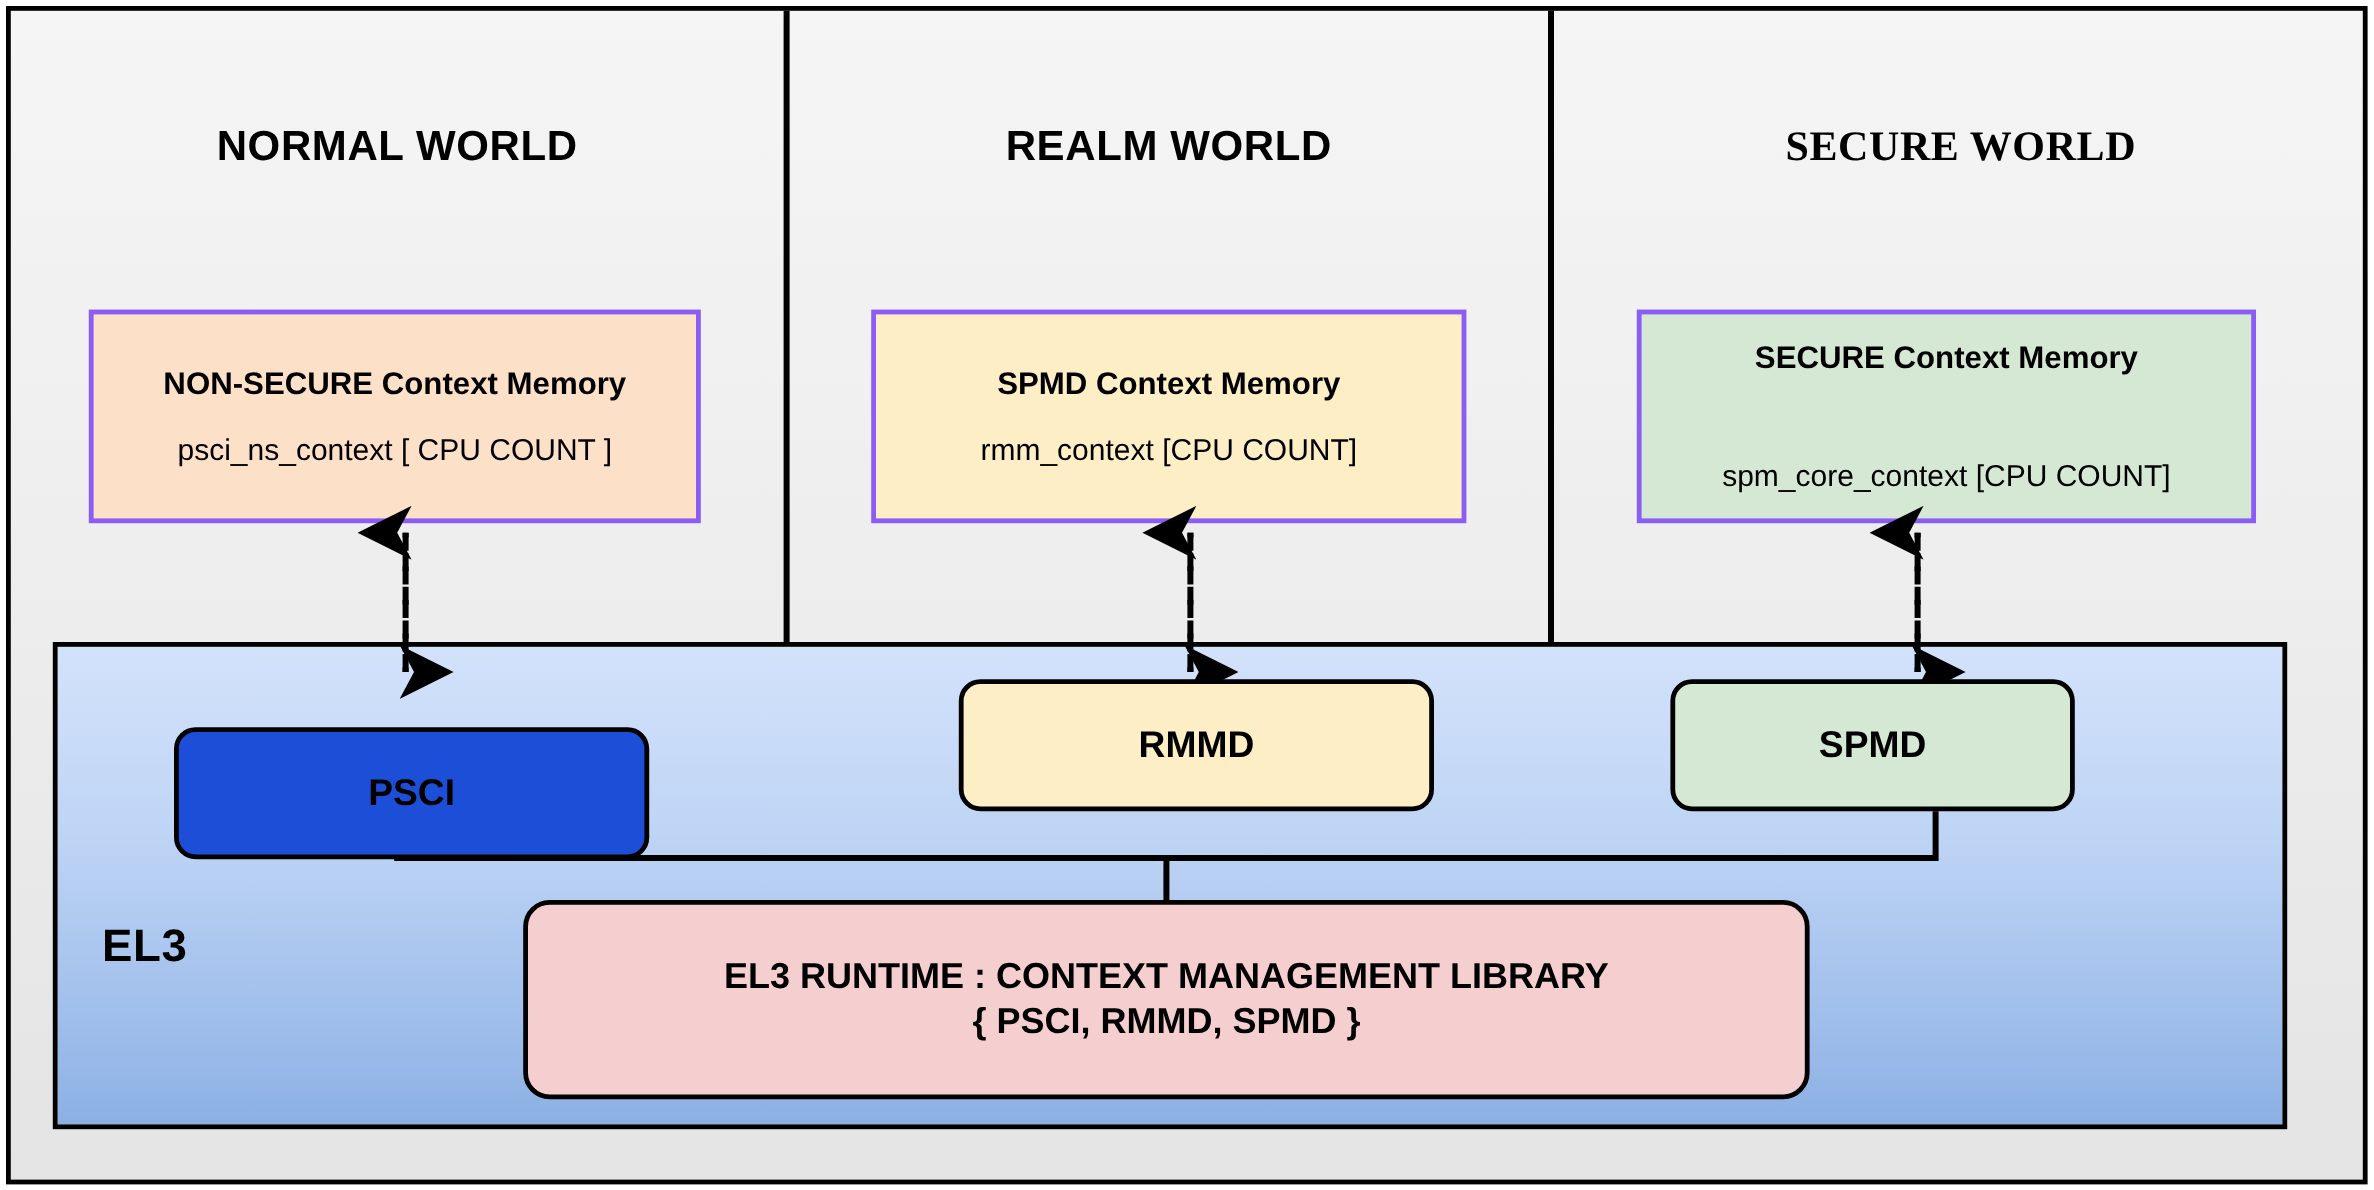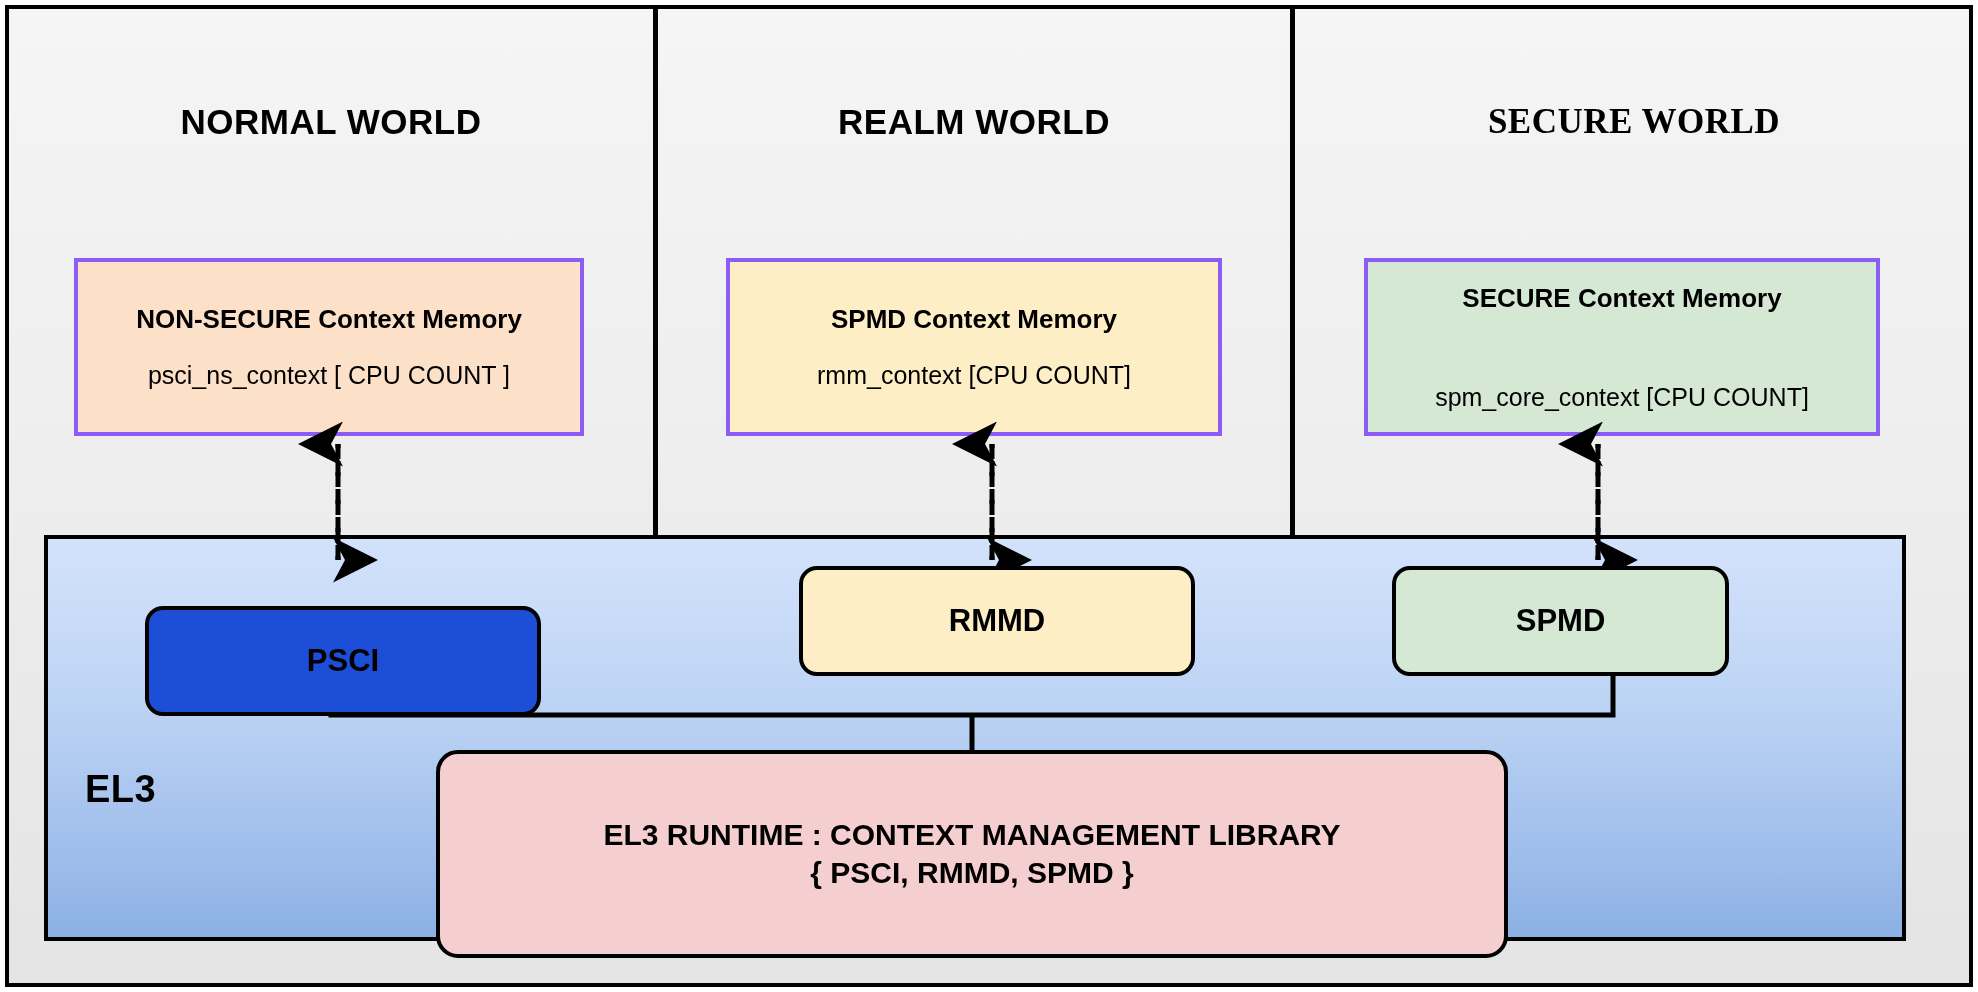--- a/index.html
+++ b/index.html
@@ -132,21 +132,21 @@
     height: 992px;
     pointer-events: none;
   }
 
   
   .runtime-box {
     position: absolute;
     left: 436px;
     top: 750px;
     width: 1072px;
-    height: 208px;
+    height: 166px;
     box-sizing: border-box;
     border: 4px solid #000000;
     border-radius: 22px;
     background: #f5cfcf;
     display: flex;
     flex-direction: column;
     align-items: center;
     justify-content: center;
   }
   .runtime-box .rt-line1 {

